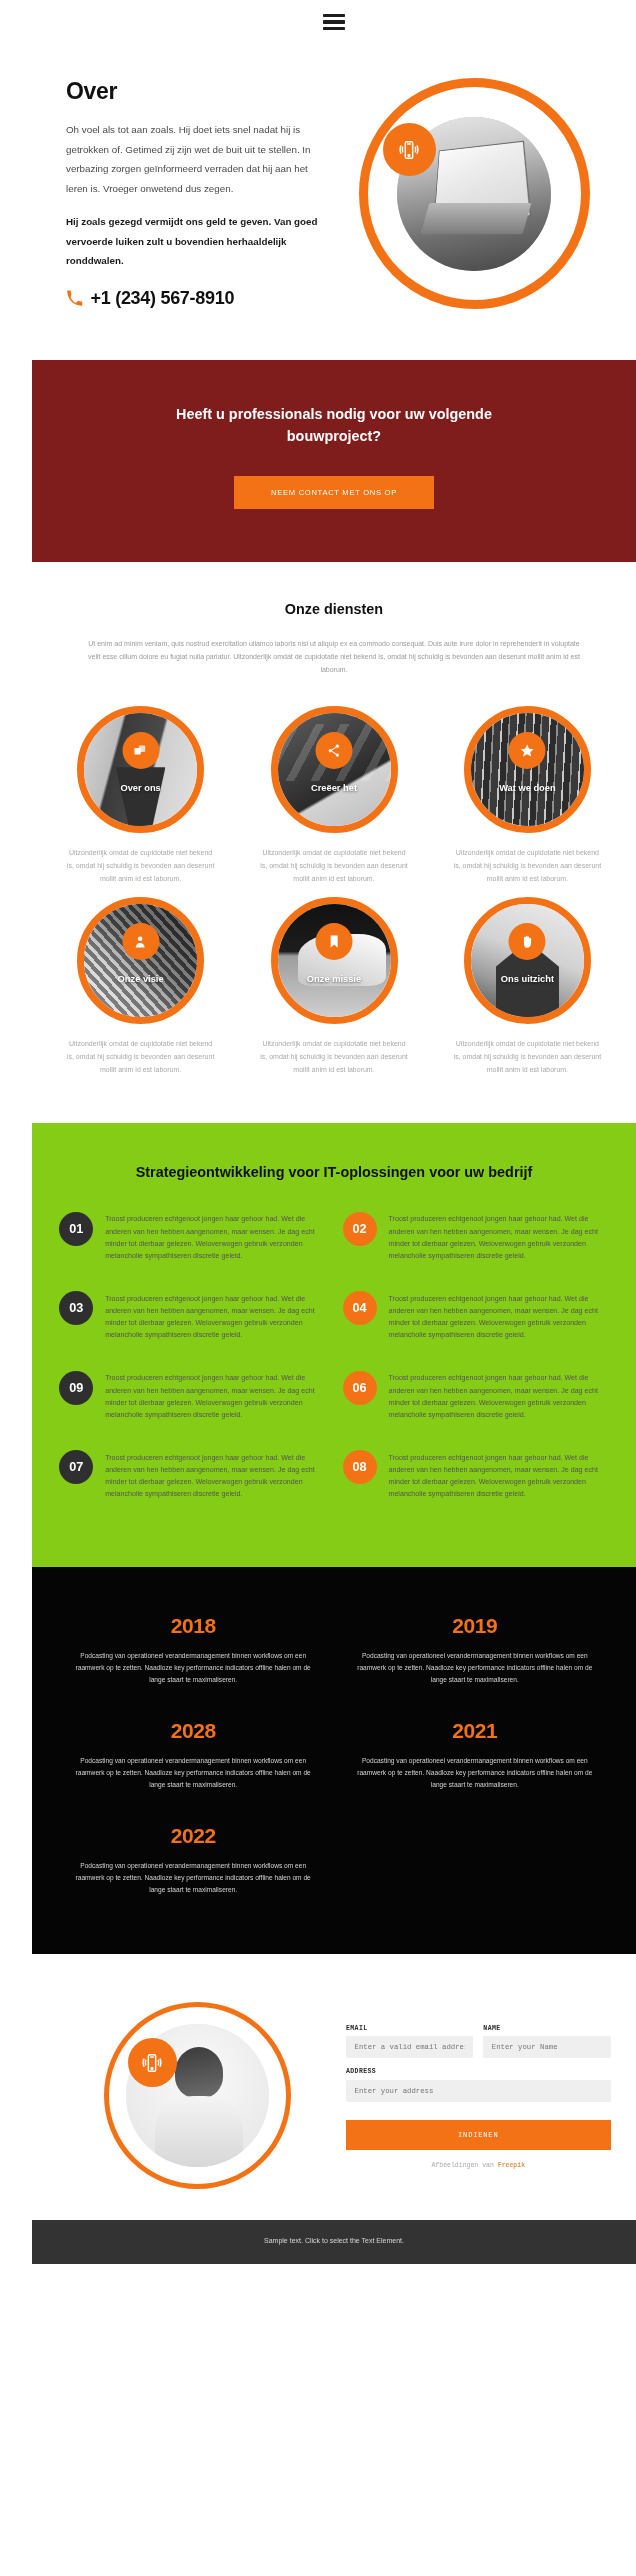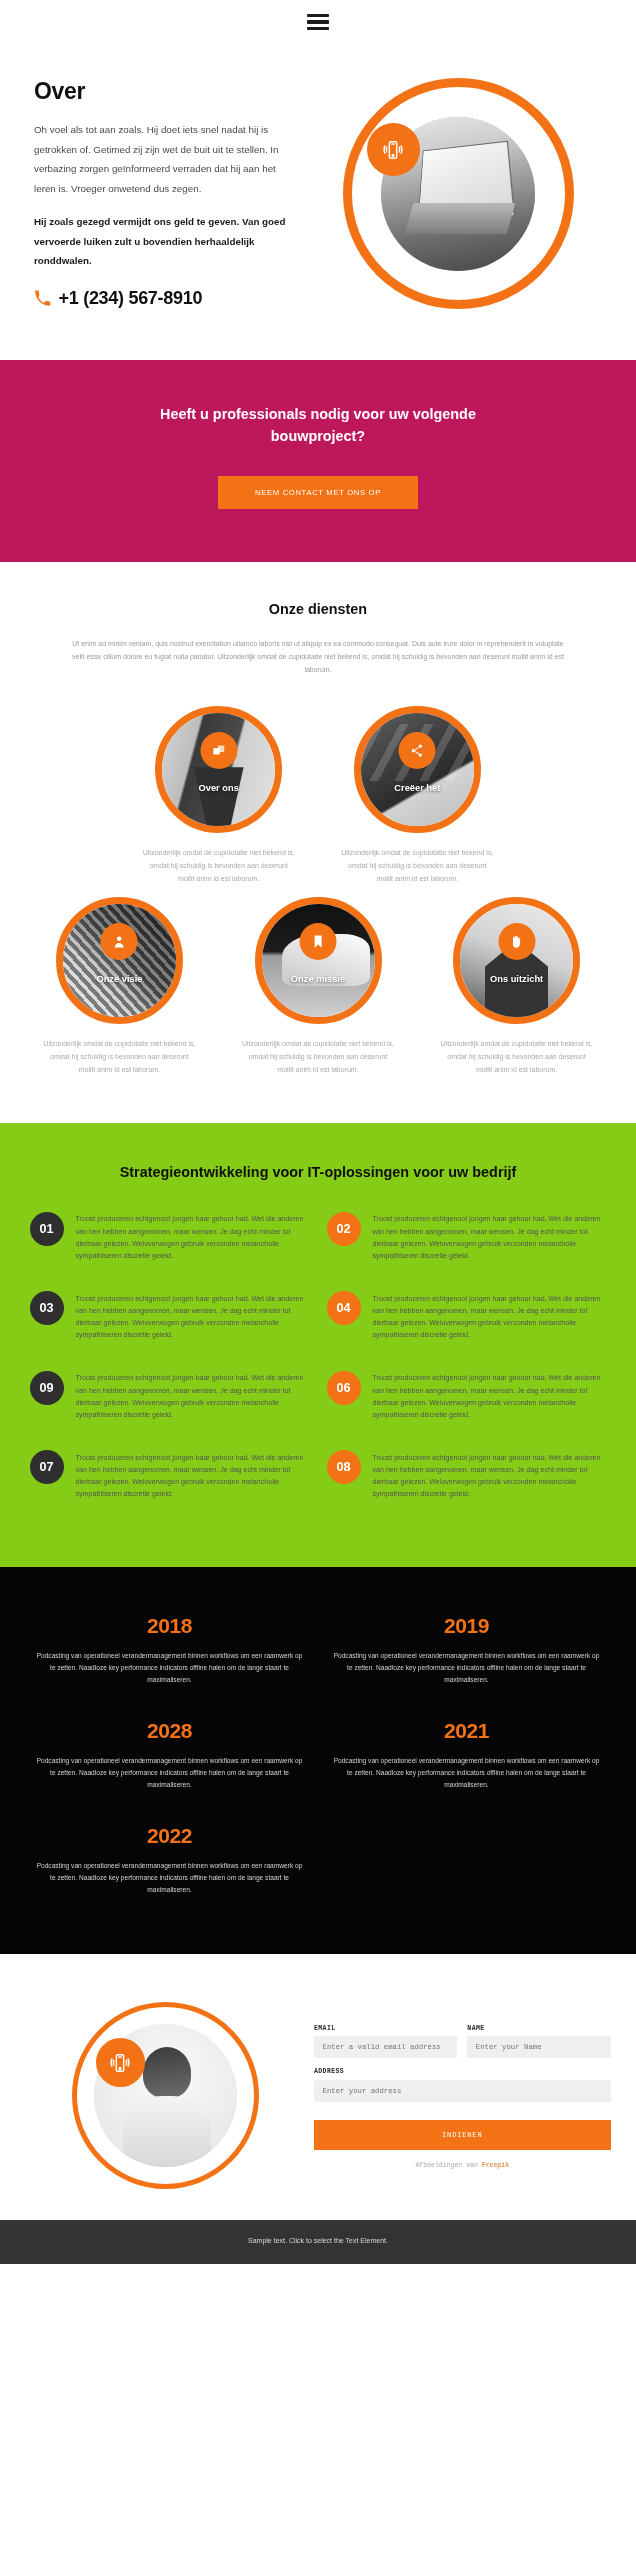--- a/index.html
+++ b/index.html
@@ -4,21 +4,21 @@
 <style>
   * { box-sizing: border-box; margin: 0; padding: 0; }
   html, body { width: 637px; }
   body {
     font-family: "Liberation Sans", sans-serif;
     background: #ffffff;
     color: #2b2b2b;
     width: 637px;
     overflow-x: hidden;
   }
-  .page { width: 636px; position: relative; }
+  .page { width: 636px; position: relative; padding-left: 32px; }
 
   
   .site-header {
     height: 44px;
     display: flex;
     align-items: center;
     justify-content: center;
     background: #fff;
   }
   .burger { width: 22px; display: flex; flex-direction: column; gap: 3.4px; cursor: pointer; }
@@ -101,21 +101,21 @@
   }
   .photo-laptop::after {
     content:""; position:absolute; left:18%; top:56%; width:66%; height:20%;
     background: linear-gradient(180deg,#b9b9b9,#7d7d7d);
     transform: skewX(-16deg);
     border-radius:1.7px;
   }
 
   
   .cta {
-    background: #be185d;
+    background: #7f1d1d;
     padding: 44px 51px 53px 51px;
     text-align: center;
   }
   .cta h2 {
     color: #fff;
     font-size: 14.4px;
     font-weight: 700;
     line-height: 1.5;
     max-width: 407px;
     margin: 0 auto 29px auto;
@@ -334,20 +334,32 @@
                 <circle cx="17" cy="5" r="2.6"></circle>
                 <circle cx="6" cy="12" r="2.6"></circle>
                 <circle cx="17" cy="19" r="2.6"></circle>
                 <path d="M8.4 10.8l6.4-4M8.4 13.2l6.4 4" stroke="#fff" stroke-width="1.6"></path>
               </svg>
           </div>
           <div class="svc-label">Creëer het</div>
         </div>
         <div class="svc-desc">Uitzonderlijk omdat de cupidotatie niet bekend is, omdat hij schuldig is bevonden aan deserunt mollit anim id est laborum.</div>
       </div>
+      <div class="svc">
+        <div class="svc-circle">
+          <div class="svc-photo ph-facade"></div>
+          <div class="svc-mini">
+            <svg viewBox="0 0 24 24">
+                <polygon points="12,2.5 15,9 22,9.8 16.8,14.4 18.4,21.3 12,17.7 5.6,21.3 7.2,14.4 2,9.8 9,9"></polygon>
+              </svg>
+          </div>
+          <div class="svc-label">Wat we doen</div>
+        </div>
+        <div class="svc-desc">Uitzonderlijk omdat de cupidotatie niet bekend is, omdat hij schuldig is bevonden aan deserunt mollit anim id est laborum.</div>
+      </div>
     </div>
 
     <div class="svc-row">
       <div class="svc">
         <div class="svc-circle">
           <div class="svc-photo ph-towers"></div>
           <div class="svc-mini">
             <svg viewBox="0 0 24 24">
                 <circle cx="12" cy="7.5" r="3.6"></circle>
                 <path d="M5 21c0-4 3.2-7 7-7s7 3 7 7z"></path>

